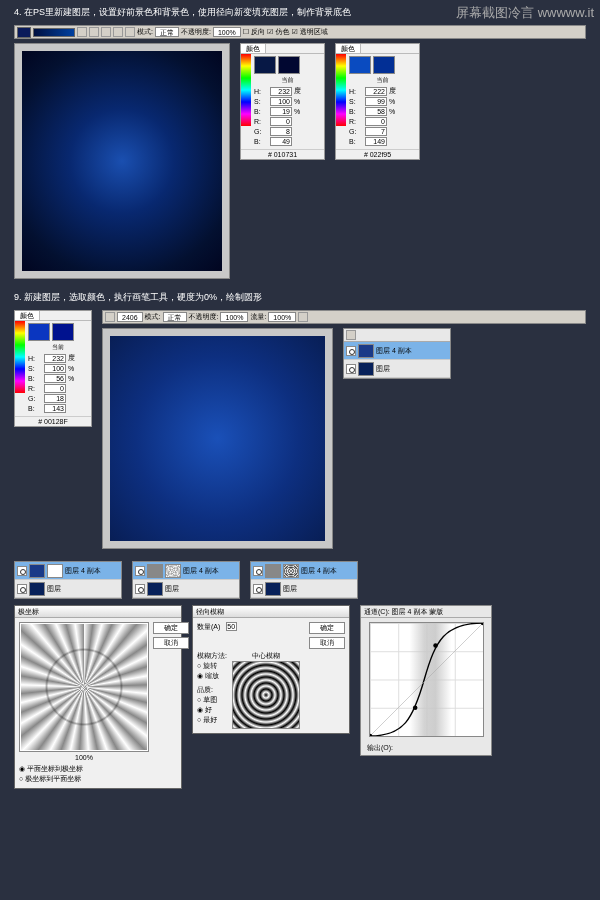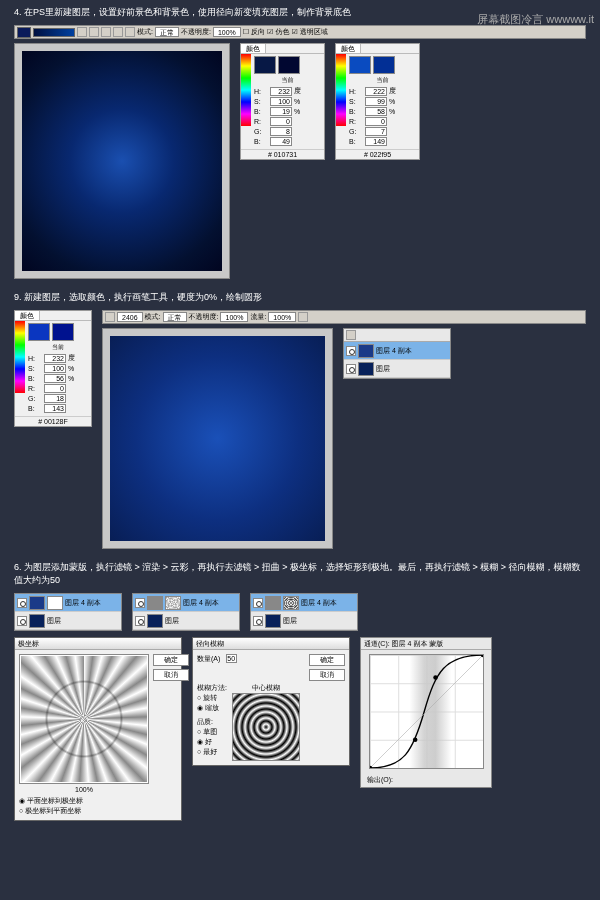--- a/index.html
+++ b/index.html
@@ -1,17 +1,17 @@
 <!DOCTYPE html>
 <html><head>
 <meta charset="utf-8">
 <style>
 *{margin:0;padding:0;box-sizing:border-box;font-family:"Microsoft YaHei",SimSun,sans-serif}
 body{background:#2a3040;width:600px;height:900px;overflow:hidden;font-size:8px;color:#fff}
-.watermark{position:absolute;top:12px;right:6px;font-size:11px;color:#aaa}
+.watermark{position:absolute;top:4px;right:6px;font-size:13px;color:#aaa}
 .step{margin:6px 14px 12px}
 .step-title{font-size:9px;margin-bottom:6px}
 .toolbar{background:#d4d0c8;height:14px;border:1px solid #888;display:flex;align-items:center;gap:2px;padding:0 2px;font-size:7px;color:#000}
 .tb-swatch{width:14px;height:11px;background:#0a1a5a;border:1px solid #666}
 .tb-grad{width:42px;height:9px;background:linear-gradient(90deg,#001040,#0040a0);border:1px solid #666}
 .tb-btn{width:10px;height:10px;background:#d4d0c8;border:1px solid #999}
 .tb-drop{background:#fff;border:1px solid #888;padding:0 4px;height:10px;line-height:10px}
 .row{display:flex;gap:10px;margin-top:4px;align-items:flex-start}
 .canvas{background:#c8c8c8;padding:7px;border:1px solid #888}
 .canvas-inner{background:radial-gradient(circle at 50% 50%,#1a4fb0 0%,#082870 35%,#031030 78%,#010520 100%)}
@@ -248,21 +248,20 @@
               <div class="thumb" style="background:#08215a"></div>
               <span>图层</span>
             </div>
         </div>
       </div>
     </div>
   </div>
 </div>
 
 <div class="step">
-  <div class="step-title">6. 为图层添加蒙版，执行滤镜 &gt; 渲染 &gt; 云彩，再执行去滤镜 &gt; 扭曲 &gt; 极坐标，选择矩形到极地。最后，再执行滤镜 &gt; 模糊 &gt; 径向模糊，模糊数值大约为50</div>
   <div class="row">
     <div class="layers layers-mini">
       <div class="lyr-row sel">
           <div class="eye"></div>
           <div class="thumb" style="background:#1a3a88"></div>
           <div class="thumb" style="background:#fff"></div>
           <span>图层 4 副本</span>
         </div>
       <div class="lyr-row">
           <div class="eye"></div>

